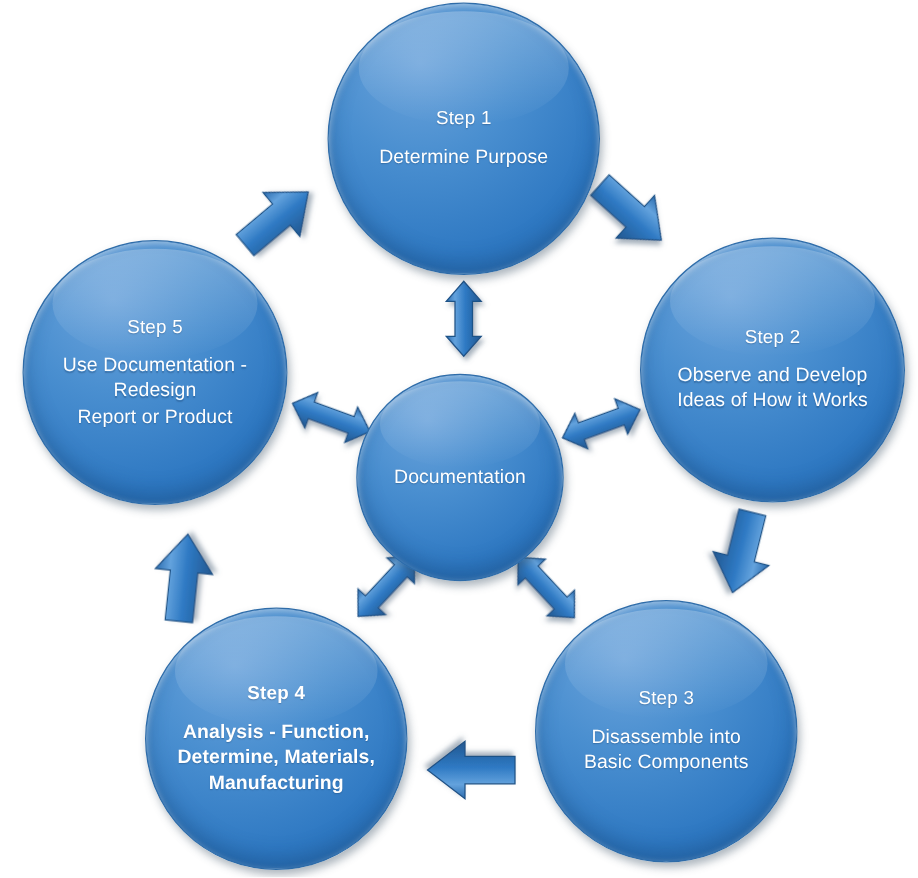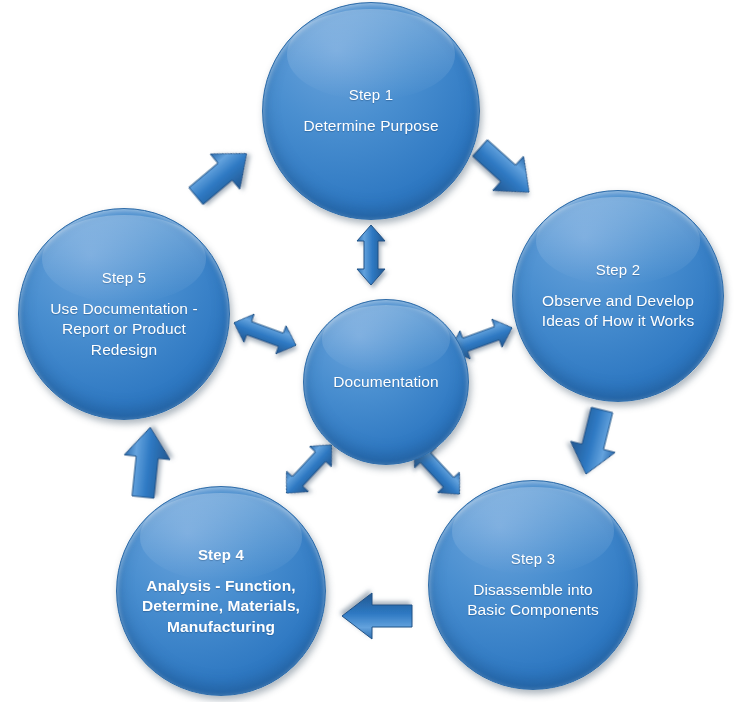--- a/index.html
+++ b/index.html
@@ -62,24 +62,24 @@
     height: 42%;
     border-radius: 50%;
     background: linear-gradient(to bottom, rgba(255,255,255,0.26), rgba(255,255,255,0.0));
     pointer-events: none;
   }
 
   #node-step1 { left: 262px; top: 2px;   width: 218px; height: 218px; }
   #node-step2 { left: 512px; top: 190px; width: 212px; height: 212px; justify-content: center; }
   #node-step3 { left: 428px; top: 480px; width: 210px; height: 210px; }
   #node-step4 { left: 116px; top: 486px; width: 210px; height: 210px; font-weight: bold; }
-  #node-step5 { left: 18px;  top: 208px; width: 212px; height: 212px; text-align: center; }
+  #node-step5 { left: 18px;  top: 192px; width: 212px; height: 212px; text-align: center; }
 
   #node-center {
-    left: 303px; top: 299px; width: 166px; height: 166px;
+    left: 285px; top: 299px; width: 166px; height: 166px;
   }
   #node-center .desc { font-size: 15.5px; }
 
   
   #arrow-layer {
     position: absolute;
     left: 0; top: 0;
     width: 734px;
     height: 702px;
     pointer-events: none;
@@ -180,22 +180,22 @@
       <span class="ln">Analysis - Function,</span>
       <span class="ln">Determine,  Materials,</span>
       <span class="ln">Manufacturing</span>
     </div>
   </div>
 
   <div class="node" id="node-step5">
     <div class="title">Step 5</div>
     <div class="desc">
       <span class="ln">Use Documentation  -</span>
+      <span class="ln">Redesign</span>
       <span class="ln">Report or Product</span>
-      <span class="ln">Redesign</span>
     </div>
   </div>
 
   <div class="node" id="node-center">
     <div class="desc">Documentation</div>
   </div>
 
 </div>
 
 </body></html>

